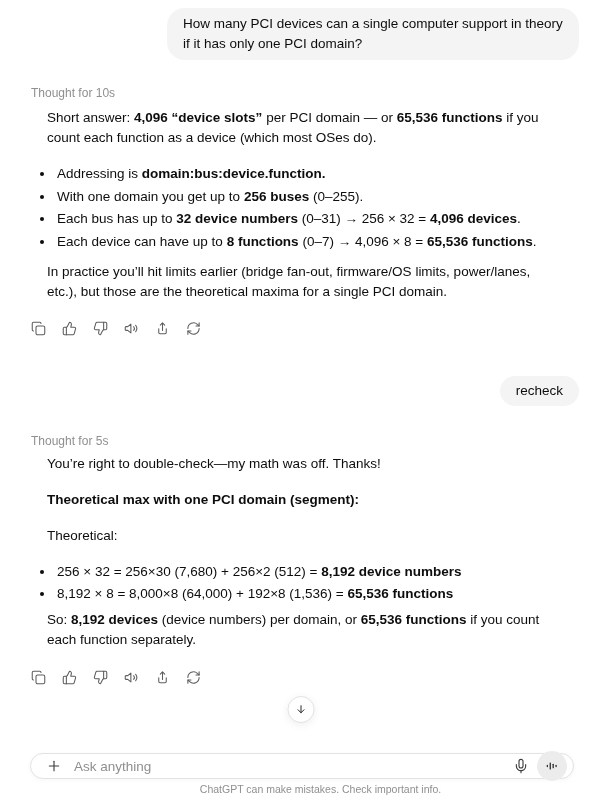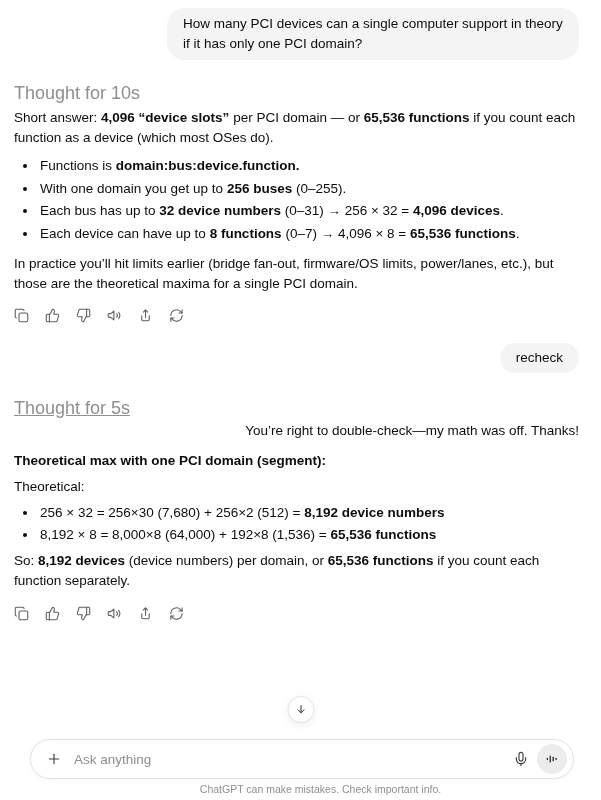--- a/index.html
+++ b/index.html
@@ -8,51 +8,51 @@
   }
   *{box-sizing:border-box;}
   html,body{margin:0;padding:0;}
   body{
     width:601px;height:800px;overflow:hidden;background:#fff;
     font-family:"Liberation Sans","DejaVu Sans",sans-serif;color:var(--text);
   }
   .page{position:relative;width:601px;height:800px;background:#fff;}
   .chat{
     position:absolute;top:0;left:0;right:0;bottom:62px;
-    padding:8px 22px 0 14px;overflow:hidden;
+    padding:8px 22px 0 31px;overflow:hidden;
     font-size:13.5px;line-height:20px;
   }
   .bubble{
     background:var(--bubble);border-radius:18px;padding:6px 16px;
     width:fit-content;max-width:412px;margin-left:auto;
   }
   .bubble.small{padding:5px 16px;border-radius:16px;}
-  .thought{color:var(--muted);font-size:18px;line-height:18px;margin-top:24px;cursor:pointer;width:fit-content;}
-  p{margin:0;}
+  .thought{color:var(--muted);font-size:12px;line-height:18px;margin-top:24px;cursor:pointer;width:fit-content;}
+  p{margin:16px;}
   b{font-weight:700;}
   ul{margin:8px 0 0;padding-left:24px;list-style:disc;}
   li{margin:2.5px 0;padding-left:2px;}
-  .mt4{margin-top:4px;text-align:right;}.mt6{margin-top:6px;}.mt8{margin-top:8px;}
+  .mt4{margin-top:4px;}.mt6{margin-top:6px;}.mt8{margin-top:8px;}
   .mt10{margin-top:10px;}.mt14{margin-top:14px;}
-  .mt24{margin-top:16px;}.mt26{margin-top:26px;text-decoration:underline;}
+  .mt24{margin-top:36px;}.mt26{margin-top:26px;}
   .actions{display:flex;gap:8px;margin-top:11px;margin-left:-4px;}
   .icon-btn{
     width:23px;height:22px;display:flex;align-items:center;justify-content:center;
     background:none;border:none;padding:0;border-radius:6px;cursor:pointer;
   }
   .icon-btn svg{width:15px;height:15px;stroke:var(--icon);fill:none;stroke-width:1.7;stroke-linecap:round;stroke-linejoin:round;}
   .scroll-btn{
     position:absolute;left:50%;transform:translateX(-50%);bottom:77px;
     width:27px;height:27px;border-radius:50%;background:#fff;
     border:1px solid var(--border);box-shadow:0 2px 8px rgba(0,0,0,.07);
     display:flex;align-items:center;justify-content:center;cursor:pointer;padding:0;
   }
   .scroll-btn svg{width:13px;height:13px;stroke:#222;fill:none;stroke-width:1.8;stroke-linecap:round;stroke-linejoin:round;}
   .composer{
-    position:absolute;left:30px;right:27px;bottom:21px;height:40px;
+    position:absolute;left:30px;right:27px;bottom:21px;height:26px;
     border:1px solid var(--border);border-radius:24px;background:#fff;
     display:flex;align-items:center;padding:0 6px 0 9px;
     box-shadow:0 1px 5px rgba(0,0,0,.04);
   }
   .round-btn{
     width:28px;height:28px;display:flex;align-items:center;justify-content:center;
     background:none;border:none;padding:0;border-radius:50%;cursor:pointer;flex:none;
   }
   .round-btn svg{width:16px;height:16px;stroke:#3d3d3d;fill:none;stroke-width:1.7;stroke-linecap:round;stroke-linejoin:round;}
   .composer input{
@@ -77,21 +77,21 @@
   <div class="chat">
 
     <div class="bubble">
       <span>How many PCI devices can a single computer support in theory if it has only one PCI domain?</span>
     </div>
 
     <section>
       <div class="thought">Thought for 10s</div>
       <p class="mt6"><span>Short answer: </span><b>4,096 “device slots”</b><span> per PCI domain — or </span><b>65,536 functions</b><span> if you count each function as a device (which most OSes do).</span></p>
       <ul class="mt8">
-          <li><span>Functions is </span><b>domain:bus:device.function.</b></li>
+          <li><span>Addressing is </span><b>domain:bus:device.function.</b></li>
           <li><span>With one domain you get up to </span><b>256 buses</b><span> (0–255).</span></li>
           <li><span>Each bus has up to </span><b>32 device numbers</b><span> (0–31) → 256 × 32 = </span><b>4,096 devices</b><span>.</span></li>
           <li><span>Each device can have up to </span><b>8 functions</b><span> (0–7) → 4,096 × 8 = </span><b>65,536 functions</b><span>.</span></li>
         </ul>
       <p class="mt10"><span>In practice you’ll hit limits earlier (bridge fan-out, firmware/OS limits, power/lanes, etc.), but those are the theoretical maxima for a single PCI domain.</span></p>
 
       <div class="actions">
         <button class="icon-btn">
           <svg viewBox="0 0 24 24">
               <rect x="8" y="8" width="14" height="14" rx="2.5"></rect>

